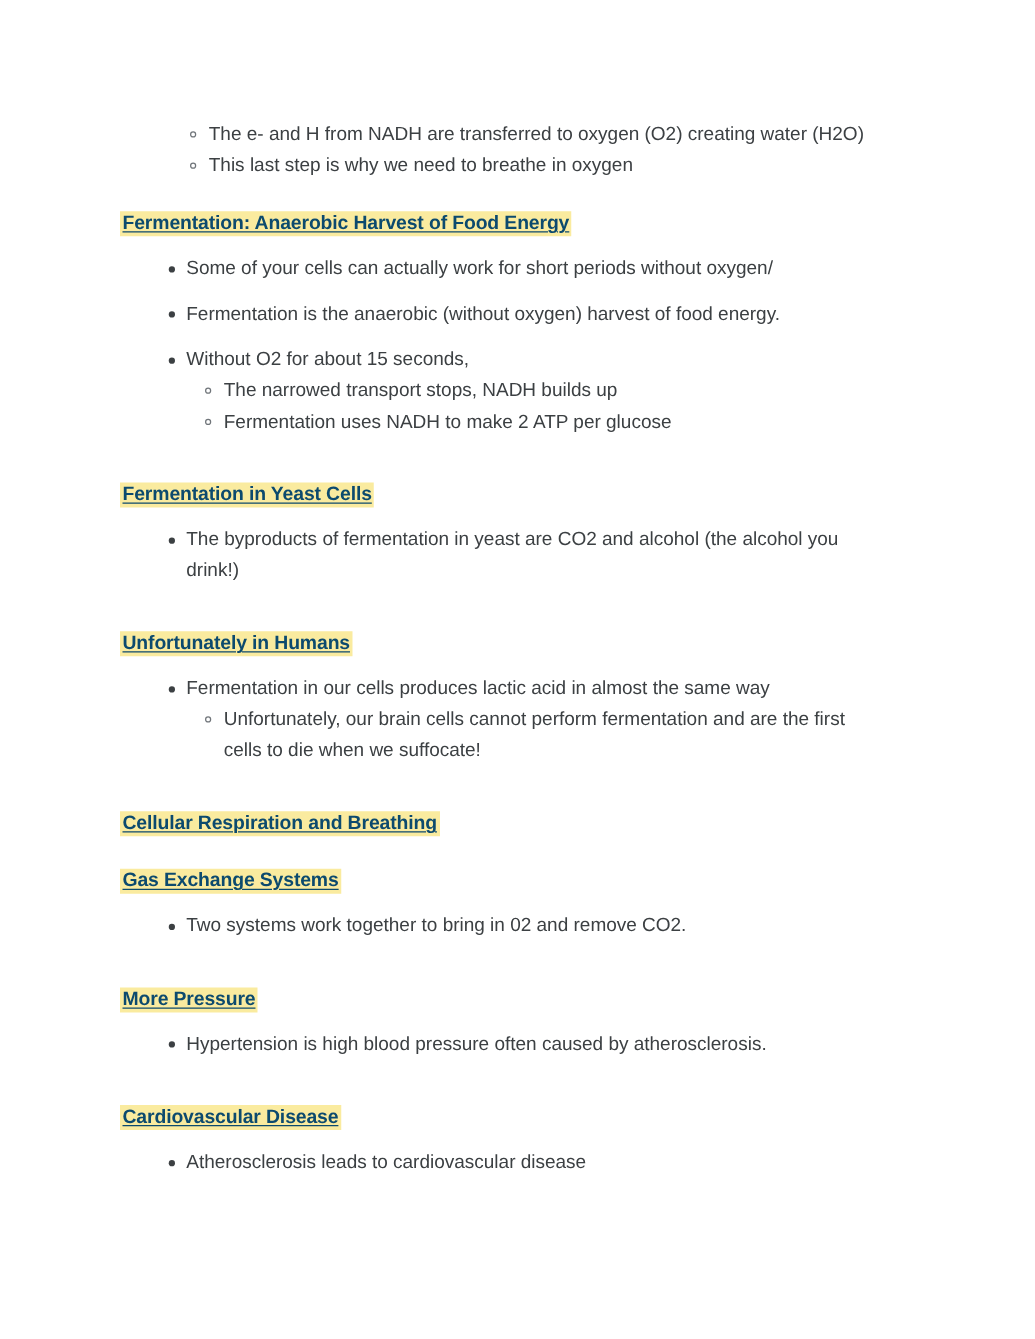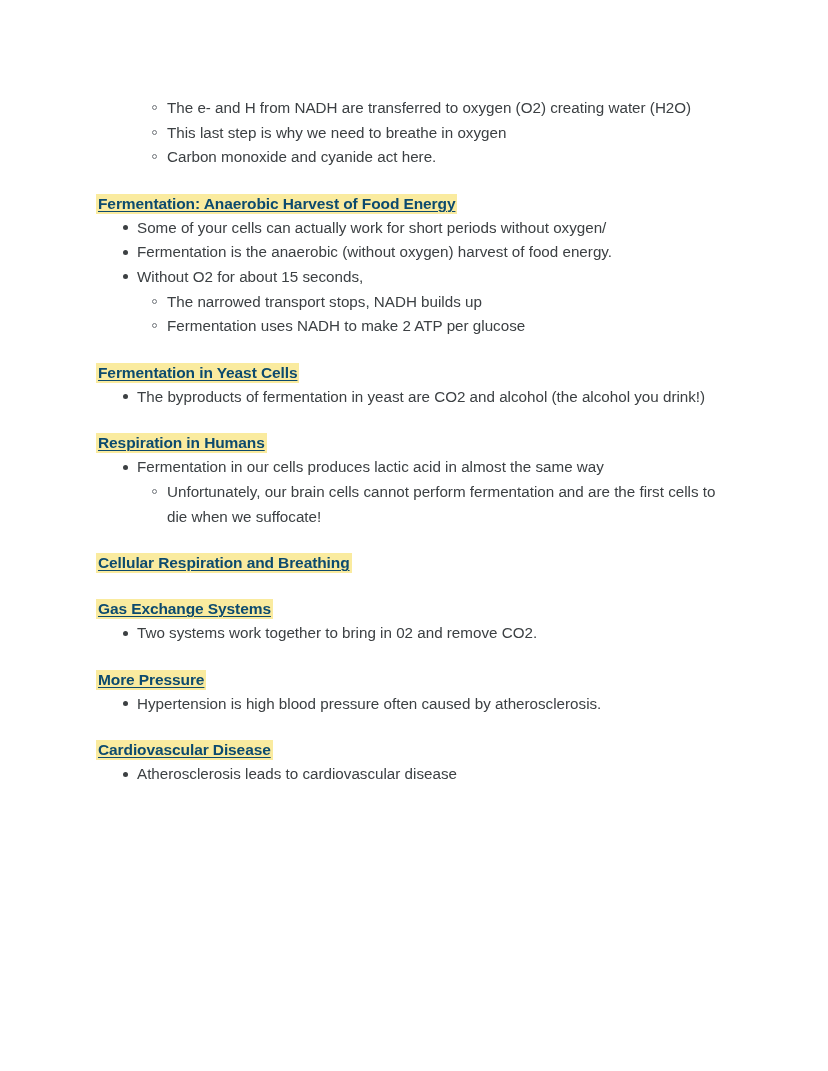--- a/index.html
+++ b/index.html
@@ -51,21 +51,21 @@
     margin: 0;
     padding: 0;
     list-style: none;
   }
   ul.level1 > li.item1 {
     position: relative;
     padding-left: 41px;
     font-size: 15.2px;
     line-height: 24.6px;
     color: #3c4043;
-    margin: 0;
+    margin: 12px;
   }
   ul.level1 > li.item1 > .bullet1 {
     position: absolute;
     left: 27px;
     top: 9.5px;
     width: 5px;
     height: 5px;
     border-radius: 50%;
     background: #3c4043;
   }
@@ -125,24 +125,20 @@
 
     <div class="block topgroup">
       <ul class="level2" id="top-group-list">
           <li class="item2">
             <span class="bullet2"></span>
             <span class="item-text"> The e- and H from NADH are transferred to oxygen (O2) creating water (H2O)</span>
           </li>
           <li class="item2">
             <span class="bullet2"></span>
             <span class="item-text">This last step is why we need to breathe in oxygen</span>
-          </li>
-          <li class="item2">
-            <span class="bullet2"></span>
-            <span class="item-text">Carbon monoxide and cyanide act here.</span>
           </li>
         </ul>
     </div>
 
     <div id="sections-root">
         <div class="block">
           <div class="spacer-before-heading"></div>
           <div class="section-heading"><span class="hl">Fermentation: Anaerobic Harvest of Food Energy</span></div>
           <ul class="level1">
             <li class="item1">
@@ -174,21 +170,21 @@
           <div class="section-heading"><span class="hl">Fermentation in Yeast Cells</span></div>
           <ul class="level1">
             <li class="item1">
               <span class="bullet1"></span>
               <span class="item-text">The byproducts of fermentation in yeast are CO2 and alcohol (the alcohol you drink!)</span>
             </li>
           </ul>
         </div>
         <div class="block">
           <div class="spacer-before-heading"></div>
-          <div class="section-heading"><span class="hl">Respiration in Humans</span></div>
+          <div class="section-heading"><span class="hl">Unfortunately in Humans</span></div>
           <ul class="level1">
             <li class="item1">
               <span class="bullet1"></span>
               <span class="item-text">Fermentation in our cells produces lactic acid in almost the same way</span>
               <ul class="level2">
                 <li class="item2">
                   <span class="bullet2"></span>
                   <span class="item-text">Unfortunately, our brain cells cannot perform fermentation and are the first cells to die when we suffocate!</span>
                 </li>
               </ul>

